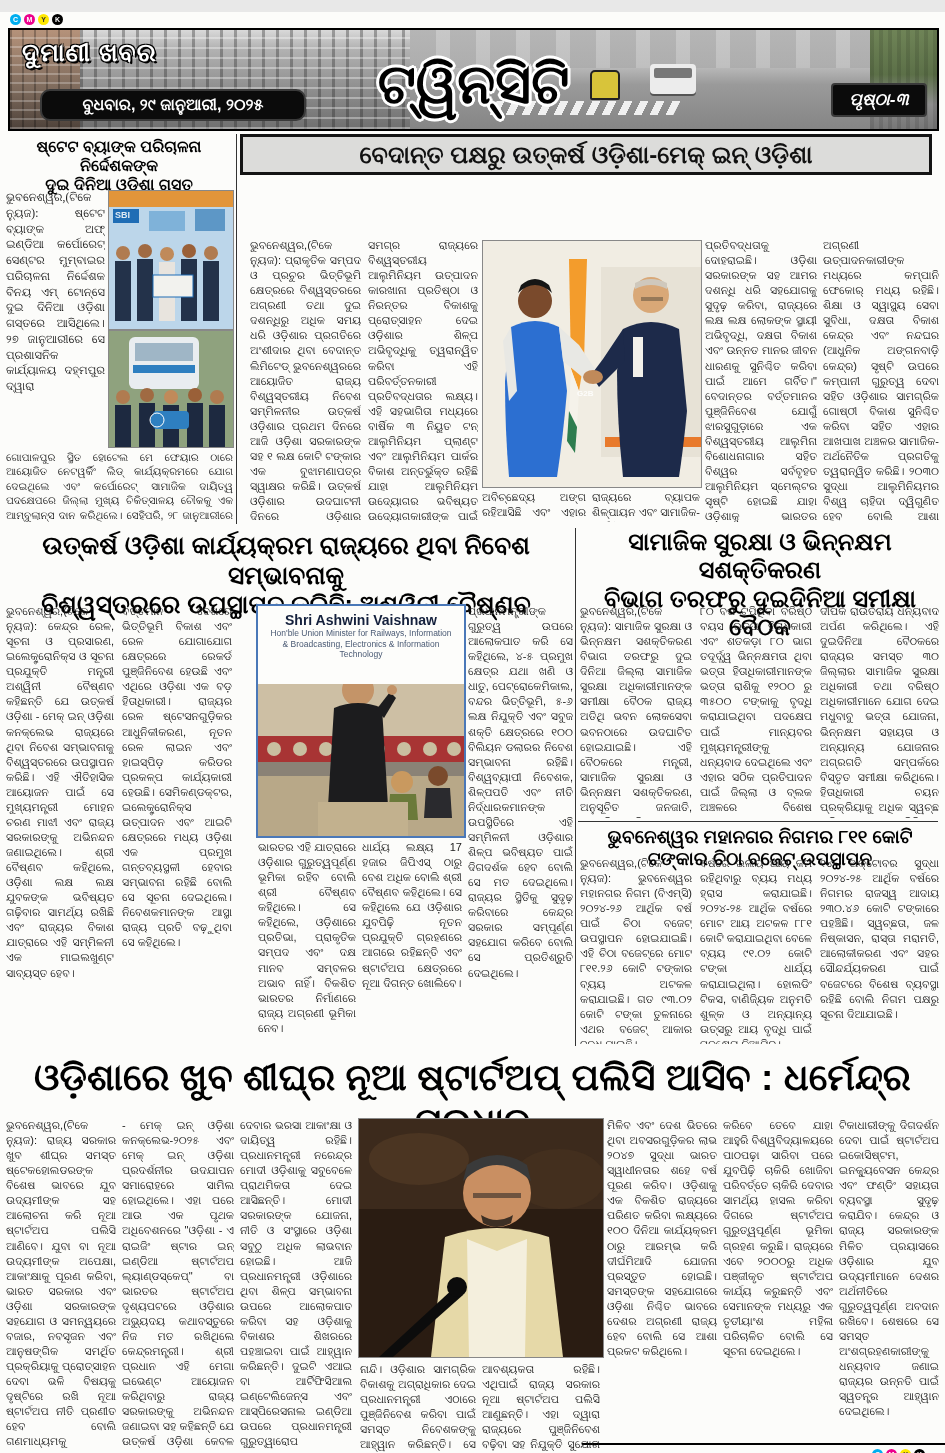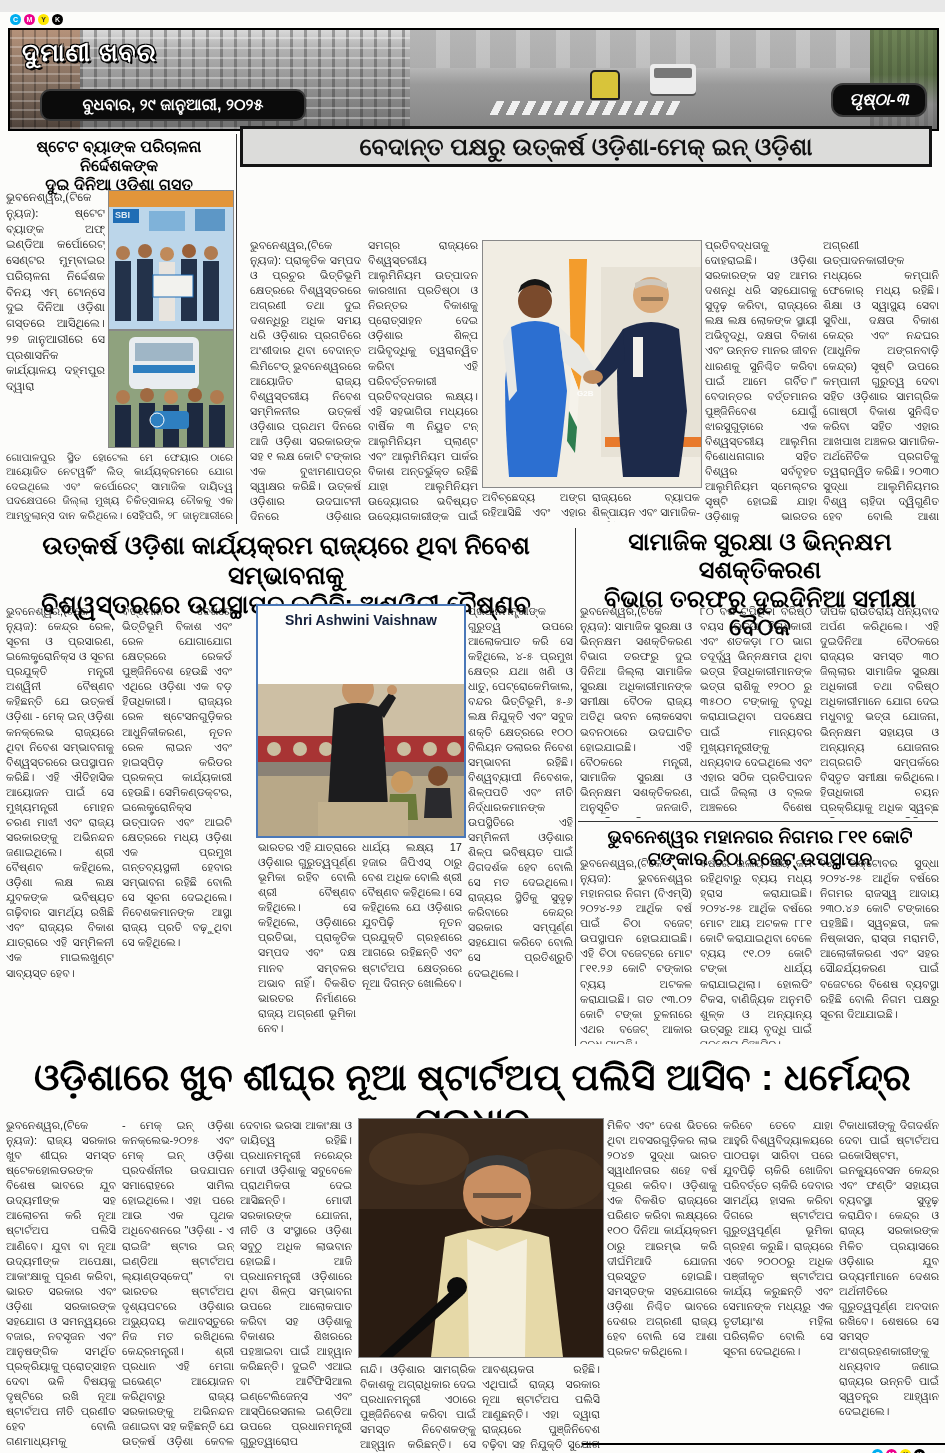--- a/index.html
+++ b/index.html
@@ -33,27 +33,27 @@
   .mh-right{left:860px;width:67px;background:linear-gradient(180deg,#6f8457 0%,#5c7048 45%,#8d8d8d 75%,#777 100%);}
   .mh-right:after{content:"";position:absolute;inset:0;
       background:repeating-linear-gradient(90deg,rgba(0,0,0,.18) 0 4px,transparent 4px 9px);opacity:.6;}
   .mh-logo{position:absolute;left:12px;top:8px;font-size:25px;font-weight:bold;color:#fff;letter-spacing:1px;
       text-shadow:2px 2px 0 #000,-1px -1px 0 #000,1px -1px 0 #000,-1px 1px 0 #000;}
   .mh-date{position:absolute;left:30px;bottom:8px;width:262px;height:28px;background:#0b0b0b;border:2px solid #3a3a3a;
       border-radius:10px;color:#fff;font-size:16px;font-weight:bold;display:flex;align-items:center;justify-content:center;}
   .mh-title{position:absolute;left:0;right:0;top:22px;text-align:center;font-size:55px;font-weight:bold;color:#000;
       text-shadow:-3px 0 #fff,3px 0 #fff,0 -3px #fff,0 3px #fff,-2px -2px #fff,2px 2px #fff,-2px 2px #fff,2px -2px #fff;}
   .mh-page{position:absolute;right:10px;bottom:12px;width:92px;height:30px;background:#0b0b0b;border:2px solid #3a3a3a;
-      border-radius:12px;color:#fff;font-size:17px;font-weight:bold;font-style:italic;display:flex;align-items:center;justify-content:center;}
+      border-radius:4px;color:#fff;font-size:17px;font-weight:bold;font-style:italic;display:flex;align-items:center;justify-content:center;}
   
   .vrule{position:absolute;width:1px;background:#333;}
   .hrule{position:absolute;height:1px;background:#333;}
   
   .hl{position:absolute;font-weight:bold;color:#000;text-align:center;white-space:pre-line;line-height:1.18;}
-  .kicker{position:absolute;left:240px;top:114px;width:692px;height:41px;background:#dcdcda;border:3px solid #141414;
+  .kicker{position:absolute;left:240px;top:122px;width:692px;height:41px;background:#dcdcda;border:3px solid #141414;
       box-sizing:border-box;display:flex;align-items:center;justify-content:center;font-size:24px;font-weight:bold;}
   
   .col{position:absolute;font-size:11px;line-height:1.37;text-align:justify;overflow:hidden;
        word-break:break-word;color:#1a1a1a;}
   
   .photo{position:absolute;overflow:hidden;border:1px solid #888;background:#0369a1;}
   .photo svg{display:block;width:100%;height:100%;}
   .ph-caption-band{position:absolute;left:0;top:0;width:100%;height:34%;background:#fdfdfb;
       display:flex;flex-direction:column;align-items:center;padding-top:6px;box-sizing:border-box;}
   .ph-title{font-size:14px;font-weight:bold;color:#14203c;}
@@ -81,20 +81,21 @@
   </div>
 
   <header class="masthead">
     <div class="mh-seg mh-left"></div>
     <div class="mh-seg mh-bld"></div>
     <div class="mh-seg mh-street"></div>
     <div class="mh-van"></div>
     <div class="mh-auto"></div>
     <div class="mh-seg mh-right"></div>
     <div class="mh-logo">ଦୁମାଣୀ ଖବର</div>
+    <div class="mh-title">ଟ୍ୱିନ୍‌ସିଟି</div>
     <div class="mh-date">ବୁଧବାର, ୨୯ ଜାନୁଆରୀ, ୨୦୨୫</div>
     <div class="mh-page">ପୃଷ୍ଠା-୩</div>
   </header>
 
   <div class="vrule" style="left:236px;top:122px;height:390px;"></div>
   <div class="vrule" style="left:575px;top:516px;height:518px;"></div>
   <div class="hrule" style="left:578px;top:809px;width:360px;"></div>
   <div class="hrule" style="left:582px;top:1431px;width:363px;background:#000;height:2px;"></div>
 
   <div class="hl" style="left:4px;top:126px;width:230px;font-size:16px;">ଷ୍ଟେଟ ବ୍ୟାଙ୍କ ପରିଚାଳନା ନିର୍ଦ୍ଦେଶକଙ୍କ
@@ -212,20 +213,21 @@
       <path d="M118,104 L132,86 L138,92 L126,112 Z" fill="#1c1c1e"></path>
       <circle cx="134" cy="84" r="5" fill="#c49468"></circle>
       <circle cx="144" cy="176" r="11" fill="#c9995f"></circle>
       <path d="M132,188 L158,188 L160,214 L130,214 Z" fill="#6b7a3a"></path>
       <circle cx="180" cy="170" r="10" fill="#7a4a2c"></circle>
       <path d="M168,182 L192,182 L194,212 L166,212 Z" fill="#2a2a2e"></path>
       <rect x="60" y="196" width="90" height="34" fill="#c2b18e"></rect>
     </svg>
     <div class="ph-caption-band">
       <div class="ph-title">Shri Ashwini Vaishnaw</div>
+      <div class="ph-sub">Hon'ble Union Minister for Railways, Information &amp; Broadcasting, Electronics &amp; Information Technology</div>
     </div>
   </div>
 
   <div class="col" style="left:258px;top:828px;width:98px;height:204px;">ଭାରତର ଏହି ଯାତ୍ରାରେ ଓଡ଼ିଶାର ଗୁରୁତ୍ୱପୂର୍ଣ୍ଣ ଭୂମିକା ରହିବ ବୋଲି ଶ୍ରୀ ବୈଷ୍ଣବ କହିଥିଲେ। ସେ କହିଥିଲେ, ଓଡ଼ିଶାରେ ପ୍ରତିଭା, ପ୍ରାକୃତିକ ସମ୍ପଦ ଏବଂ ଦକ୍ଷ ମାନବ ସମ୍ବଳର ଅଭାବ ନାହିଁ। ବିକଶିତ ଭାରତର ନିର୍ମାଣରେ ରାଜ୍ୟ ଅଗ୍ରଣୀ ଭୂମିକା ନେବ।</div>
   <div class="col" style="left:362px;top:828px;width:100px;height:204px;">ଧାର୍ଯ୍ୟ ଲକ୍ଷ୍ୟ 17 ହଜାର ଜିପିଏସ୍ ଠାରୁ ବେଶ ଅଧିକ ବୋଲି ଶ୍ରୀ ବୈଷ୍ଣବ କହିଥିଲେ। ସେ କହିଥିଲେ ଯେ ଓଡ଼ିଶାର ଯୁବପିଢ଼ି ନୂତନ ପ୍ରଯୁକ୍ତି ଗ୍ରହଣରେ ଆଗରେ ରହିଛନ୍ତି ଏବଂ ଷ୍ଟାର୍ଟଅପ କ୍ଷେତ୍ରରେ ନୂଆ ଦିଗନ୍ତ ଖୋଲିବେ।</div>
   <div class="col" style="left:468px;top:592px;width:105px;height:440px;">ପ୍ରଧାନମନ୍ତ୍ରୀଙ୍କ ଗୁରୁତ୍ୱ ଉପରେ ଆଲୋକପାତ କରି ସେ କହିଥିଲେ, ୪-୫ ପ୍ରମୁଖ କ୍ଷେତ୍ର ଯଥା ଖଣି ଓ ଧାତୁ, ପେଟ୍ରୋକେମିକାଲ, ବନ୍ଦର ଭିତ୍ତିଭୂମି, ୫-୬ ଲକ୍ଷ ନିଯୁକ୍ତି ଏବଂ ସବୁଜ ଶକ୍ତି କ୍ଷେତ୍ରରେ ୧୦୦ ବିଲିୟନ ଡଲାରର ନିବେଶ ସମ୍ଭାବନା ରହିଛି। ବିଶ୍ୱବ୍ୟାପୀ ନିବେଶକ, ଶିଳ୍ପପତି ଏବଂ ନୀତି ନିର୍ଦ୍ଧାରକମାନଙ୍କ ଉପସ୍ଥିତିରେ ଏହି ସମ୍ମିଳନୀ ଓଡ଼ିଶାର ଶିଳ୍ପ ଭବିଷ୍ୟତ ପାଇଁ ଦିଗଦର୍ଶକ ହେବ ବୋଲି ସେ ମତ ଦେଇଥିଲେ। ରାଜ୍ୟର ସ୍ଥିତିକୁ ସୁଦୃଢ଼ କରିବାରେ କେନ୍ଦ୍ର ସରକାର ସମ୍ପୂର୍ଣ୍ଣ ସହଯୋଗ କରିବେ ବୋଲି ସେ ପ୍ରତିଶ୍ରୁତି ଦେଇଥିଲେ।</div>
 
   <div class="hl" style="left:578px;top:516px;width:364px;font-size:24px;">ସାମାଜିକ ସୁରକ୍ଷା ଓ ଭିନ୍ନକ୍ଷମ ସଶକ୍ତିକରଣ
 ବିଭାଗ ତରଫରୁ ଦୁଇଦିନିଆ ସମୀକ୍ଷା ବୈଠକ</div>
   <div class="col" style="left:580px;top:592px;width:112px;height:214px;">ଭୁବନେଶ୍ୱର,(ଟିକେ ନ୍ୟୁଜ): ସାମାଜିକ ସୁରକ୍ଷା ଓ ଭିନ୍ନକ୍ଷମ ସଶକ୍ତିକରଣ ବିଭାଗ ତରଫରୁ ଦୁଇ ଦିନିଆ ଜିଲ୍ଲା ସାମାଜିକ ସୁରକ୍ଷା ଅଧିକାରୀମାନଙ୍କ ସମୀକ୍ଷା ବୈଠକ ରାଜ୍ୟ ଅତିଥି ଭବନ ଲୋକସେବା ଭବନଠାରେ ଉଦଘାଟିତ ହୋଇଯାଇଛି। ଏହି ବୈଠକରେ ମନ୍ତ୍ରୀ, ସାମାଜିକ ସୁରକ୍ଷା ଓ ଭିନ୍ନକ୍ଷମ ସଶକ୍ତିକରଣ, ଅନୁସୂଚିତ ଜନଜାତି, ଅନୁସୂଚିତ ଜାତି ଉନ୍ନୟନ, ସଂଖ୍ୟାଲଘୁ ସଂପ୍ରଦାୟ ଓ ପଛୁଆ ବର୍ଗ କଲ୍ୟାଣ, ବିଦ୍ୟାଳୟ ଓ ଗଣଶିକ୍ଷା, ଶ୍ରୀ ନିତ୍ୟାନନ୍ଦ ଗଣ୍ଡ ଅଧ୍ୟକ୍ଷତା କରିଥିଲେ। ସନ୍ଧ୍ୟା ୪ ଘଣ୍ଟା ସମୟରେ ହୋଇଥିବା ସାଧାରଣ ସଭାରେ ମନ୍ତ୍ରୀ ଶ୍ରୀ ଗଣ୍ଡ ମଧୁବାବୁ ଭତ୍ତା ଯୋଜନା ଓ ଭାରସା ସାମାଜିକ ସୁରକ୍ଷା କାର୍ଯ୍ୟକ୍ରମ ଅଧୀନରେ</div>

